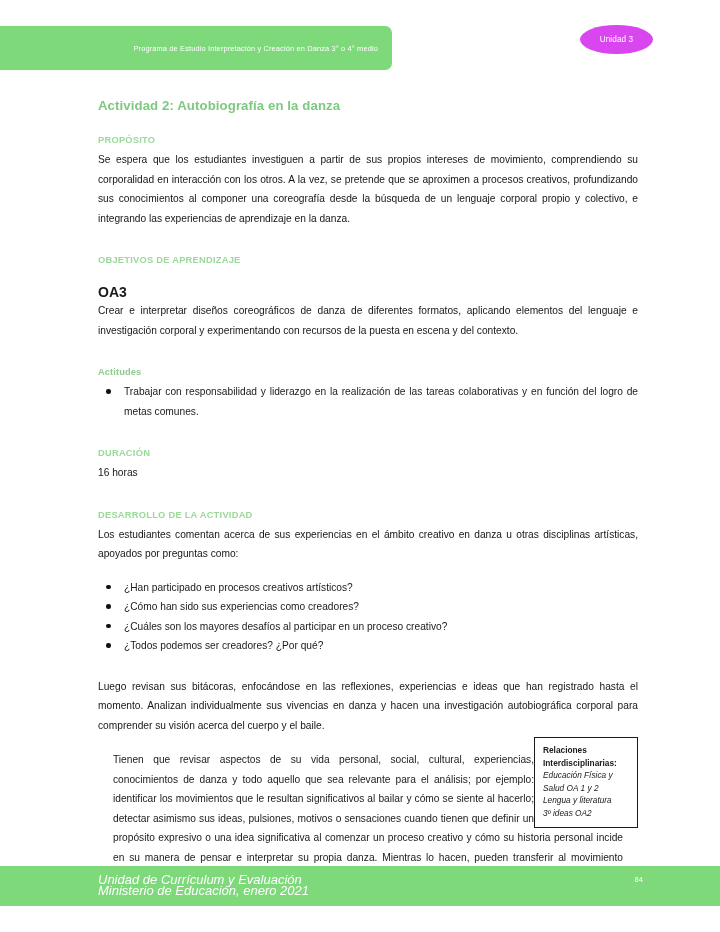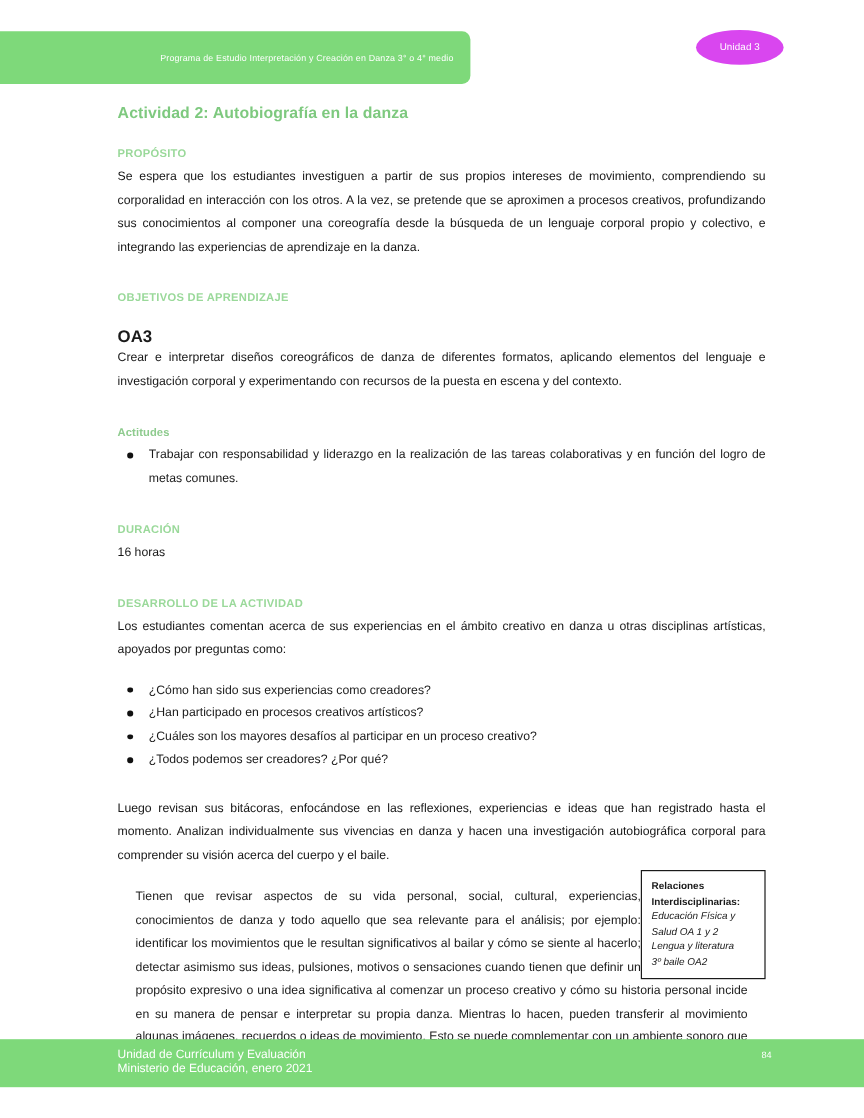--- a/index.html
+++ b/index.html
@@ -61,21 +61,21 @@
     position: absolute;
     left: 98px;
     top: 82px;
     width: 540px;
   }
 
   .activity-title {
     color: #7ec97f;
     font-size: 13.2px;
     font-weight: bold;
-    margin: 4px 0 22px 0;
+    margin: 16px 0 22px 0;
     letter-spacing: 0.1px;
   }
 
   .section-heading {
     color: #9ad99a;
     font-size: 9.3px;
     font-weight: bold;
     letter-spacing: 0.25px;
     margin: 0 0 5px 0;
   }
@@ -167,22 +167,23 @@
     top: 866px;
     width: 720px;
     height: 40px;
     background: #7ed97a;
   }
   .footer-left {
     position: absolute;
     left: 98px;
     top: 8px;
     color: #ffffff;
-    font-size: 10px;
+    font-size: 13px;
     line-height: 11px;
+    font-style: italic;
   }
   .footer-page {
     position: absolute;
     right: 77px;
     top: 9px;
     color: #ffffff;
     font-size: 7.6px;
   }
 </style>
 </head>
@@ -228,25 +229,25 @@
   <div class="spacer-lg"></div>
 
   <div class="section-heading">DESARROLLO DE LA ACTIVIDAD</div>
   <p class="body-text">Los estudiantes comentan acerca de sus experiencias en el ámbito creativo en danza u otras disciplinas artísticas, apoyados por preguntas como:</p>
 
   <div class="spacer-sm"></div>
 
   <ul class="bullets">
     <li>
       <span class="dot"></span>
+      <span>¿Han participado en procesos creativos artísticos?</span>
+    </li>
+    <li>
+      <span class="dot"></span>
       <span>¿Cómo han sido sus experiencias como creadores?</span>
-    </li>
-    <li>
-      <span class="dot"></span>
-      <span>¿Han participado en procesos creativos artísticos?</span>
     </li>
     <li>
       <span class="dot"></span>
       <span>¿Cuáles son los mayores desafíos al participar en un proceso creativo?</span>
     </li>
     <li>
       <span class="dot"></span>
       <span>¿Todos podemos ser creadores? ¿Por qué?</span>
     </li>
   </ul>
@@ -254,21 +255,21 @@
   <div class="spacer-md"></div>
 
   <p class="body-text">Luego revisan sus bitácoras, enfocándose en las reflexiones, experiencias e ideas que han registrado hasta el momento. Analizan individualmente sus vivencias en danza y hacen una investigación autobiográfica corporal para comprender su visión acerca del cuerpo y el baile.</p>
 
   <div class="float-box">
     <div class="fb-title">Relaciones</div>
     <div class="fb-title">Interdisciplinarias:</div>
     <div class="fb-body">Educación Física y</div>
     <div class="fb-body">Salud OA 1 y 2</div>
     <div class="fb-body">Lengua y literatura</div>
-    <div class="fb-body">3º baile OA2</div>
+    <div class="fb-body">3º ideas OA2</div>
   </div>
 
   <p class="flow-para">Tienen que revisar aspectos de su vida personal, social, cultural, experiencias, conocimientos de danza y todo aquello que sea relevante para el análisis; por ejemplo: identificar los movimientos que le resultan significativos al bailar y cómo se siente al hacerlo; detectar asimismo sus ideas, pulsiones, motivos o sensaciones cuando tienen que definir un propósito expresivo o una idea significativa al comenzar un proceso creativo y cómo su historia personal incide en su manera de pensar e interpretar su propia danza. Mientras lo hacen, pueden transferir al movimiento algunas imágenes, recuerdos o ideas de movimiento. Esto se puede complementar con un ambiente sonoro que coincida con el estado general del grupo; si no se ponen de acuerdo, es preferible el silencio.</p>
   <div class="clearer"></div>
 
 </div>
 
 <div class="footer-bar">
   <div class="footer-left">
     <div>Unidad de Currículum y Evaluación</div>

